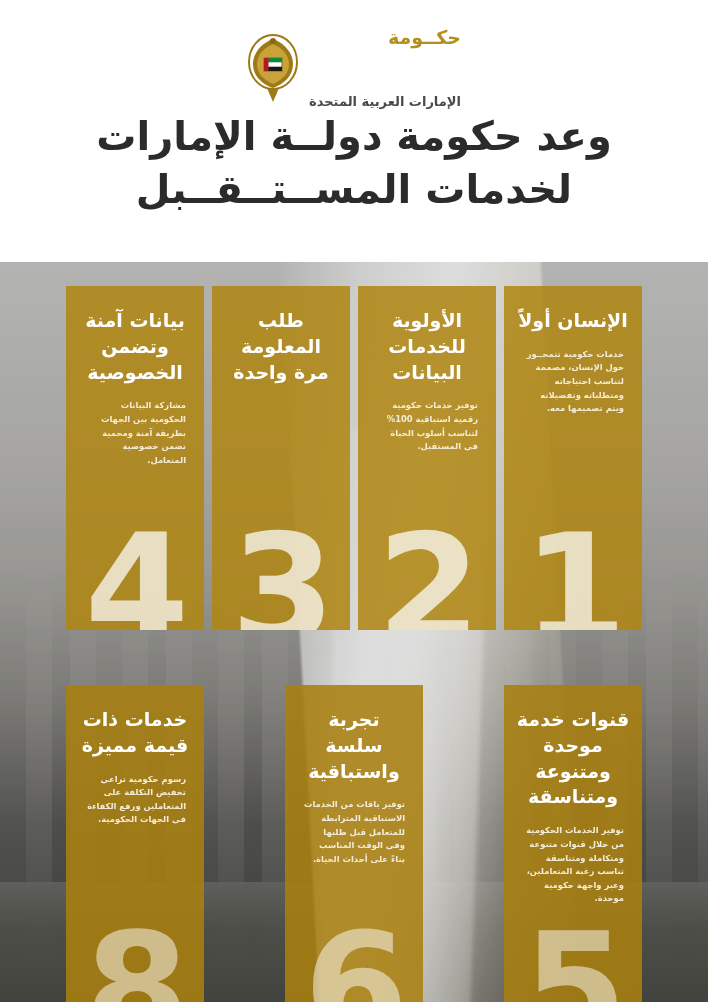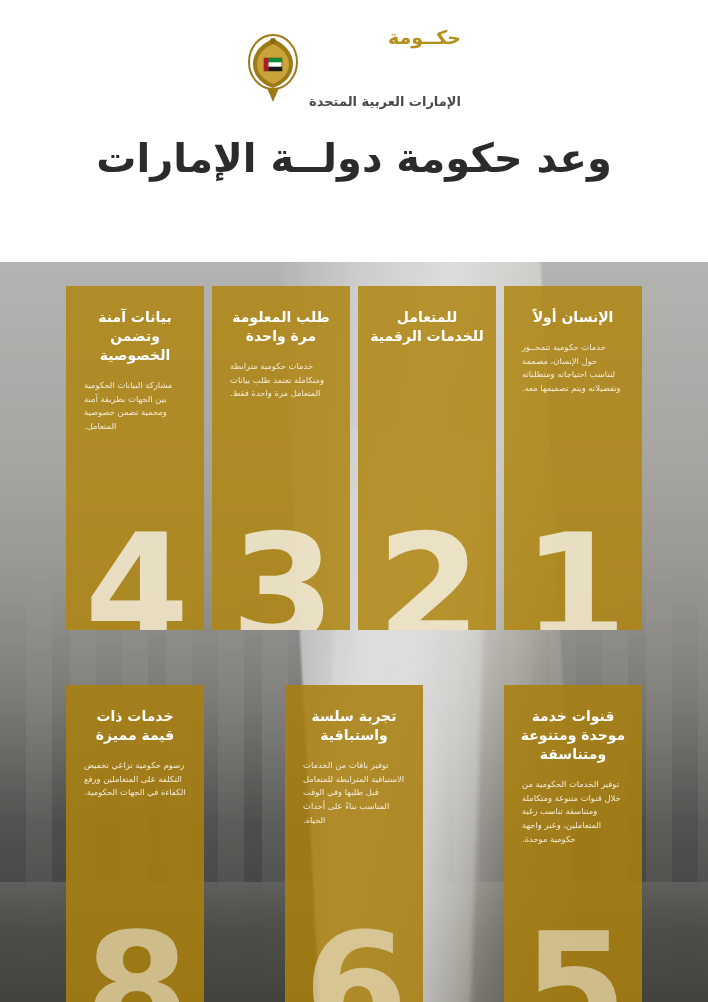--- a/index.html
+++ b/index.html
@@ -49,21 +49,20 @@
   }
   .logo-line2 {
     font-size: 13px;
     font-weight: bold;
     color: #4a4a4a;
     margin-top: 44px;
   }
 
   .main-title {
     text-align: center;
-    margin-top: 22px;
     color: #2b2b2b;
     font-weight: bold;
     font-size: 40px;
     line-height: 1.32;
     letter-spacing: 0px;
     padding: 0 67px;
   }
   .main-title .t-line {
     display: block;
     white-space: nowrap;
@@ -159,31 +158,32 @@
     background: rgba(176, 134, 18, 0.86);
     box-sizing: border-box;
     padding: 22px 12px 0 12px;
     position: relative;
     height: 344px;
     overflow: hidden;
   }
   .card .ttl {
     color: #ffffff;
     font-weight: bold;
-    font-size: 14px;
+    font-size: 19px;
     line-height: 1.36;
     text-align: center;
     margin-bottom: 14px;
   }
   .card .desc {
     color: #f3ecd8;
     font-size: 8.4px;
     line-height: 1.62;
-    text-align: left;
+    text-align: right;
     padding: 0 6px;
+    font-weight: bold;
   }
   .card .num {
     position: absolute;
     bottom: -34px;
     left: 0;
     right: 0;
     text-align: center;
     color: rgba(255,255,255,0.72);
     font-size: 150px;
     font-weight: bold;
@@ -217,43 +217,44 @@
         <rect x="17" y="34.7" width="18" height="4.3" fill="#1a1a1a"></rect>
         <rect x="17" y="26" width="4.5" height="13" fill="#b01c22"></rect>
         <path d="M20 56 L26 70 L32 56 Z" fill="#9c7a16"></path>
         <circle cx="26" cy="9" r="3" fill="#8a6a10"></circle>
       </svg>
     </div>
   </div>
 
   <div class="main-title">
     <span class="t-line">وعد حكومة دولــة الإمارات</span>
+    <span class="t-line">لخدمات المســتــقــبل</span>
   </div>
 </div>
 
 <div class="board">
   <div class="photo"></div>
   <div class="road"></div>
   <div class="drape"></div>
   <div class="drape2"></div>
   <div class="veil"></div>
 
   <div class="grid top">
     <div class="card">
       <div class="ttl">الإنسان أولاً</div>
       <div class="desc">خدمات حكومية تتمحــور حول الإنسان، مصممة لتناسب احتياجاته ومتطلباته وتفضيلاته ويتم تصميمها معه.</div>
       <div class="num">1</div>
     </div>
     <div class="card">
-      <div class="ttl">للمتعامل للخدمات الرقمية</div>
+      <div class="ttl">الأولوية للخدمات البيانات</div>
+      <div class="desc">توفير خدمات حكومية رقمية استباقية 100% لتناسب أسلوب الحياة في المستقبل.</div>
       <div class="num">2</div>
     </div>
     <div class="card">
       <div class="ttl">طلب المعلومة مرة واحدة</div>
-      <div class="desc">خدمات حكومية مترابطة ومتكاملة تعتمد طلب بيانات المتعامل مرة واحدة فقط.</div>
       <div class="num">3</div>
     </div>
     <div class="card">
       <div class="ttl">بيانات آمنة وتضمن الخصوصية</div>
       <div class="desc">مشاركة البيانات الحكومية بين الجهات بطريقة آمنة ومحمية تضمن خصوصية المتعامل.</div>
       <div class="num">4</div>
     </div>
   </div>
 
   <div class="grid bottom">

